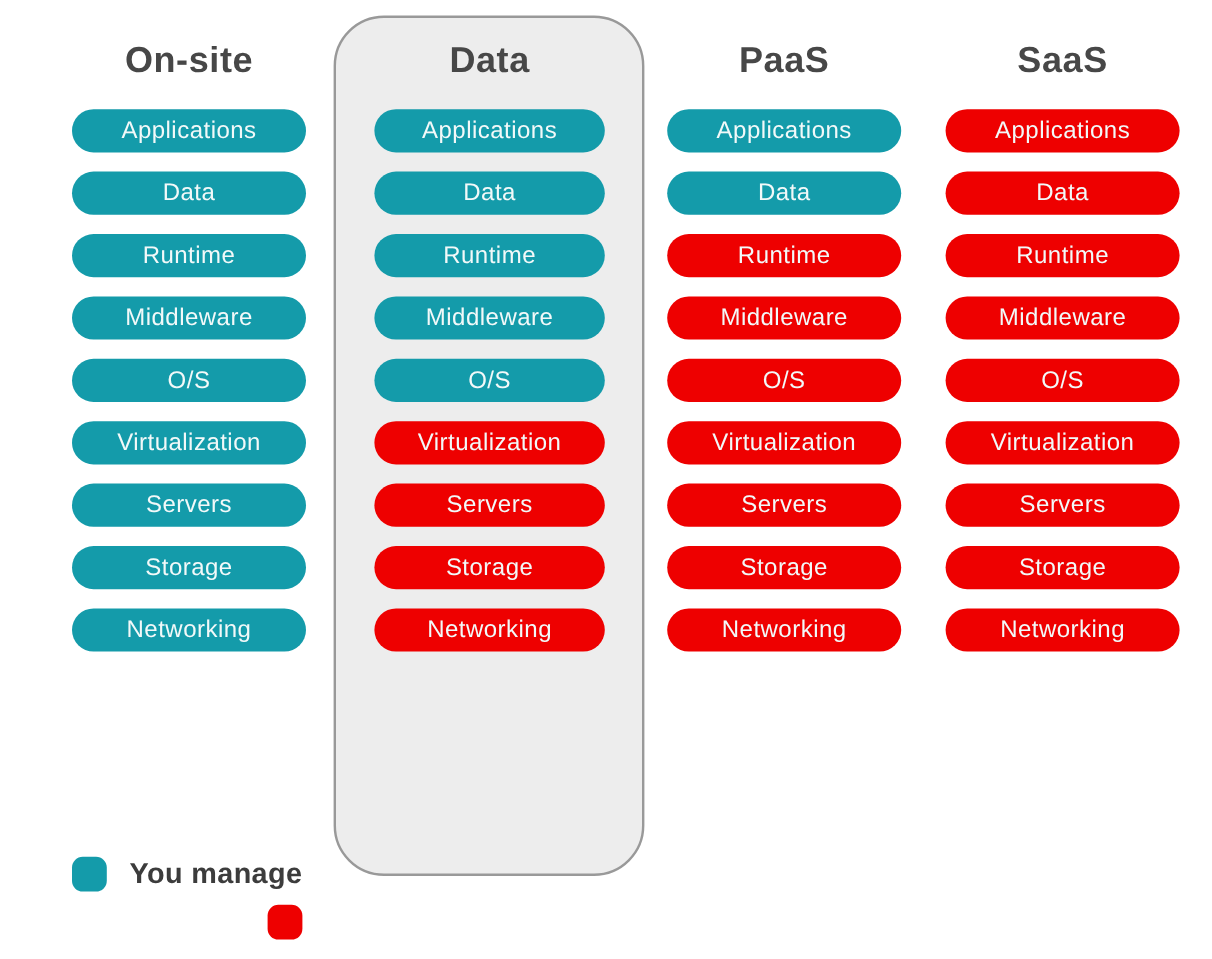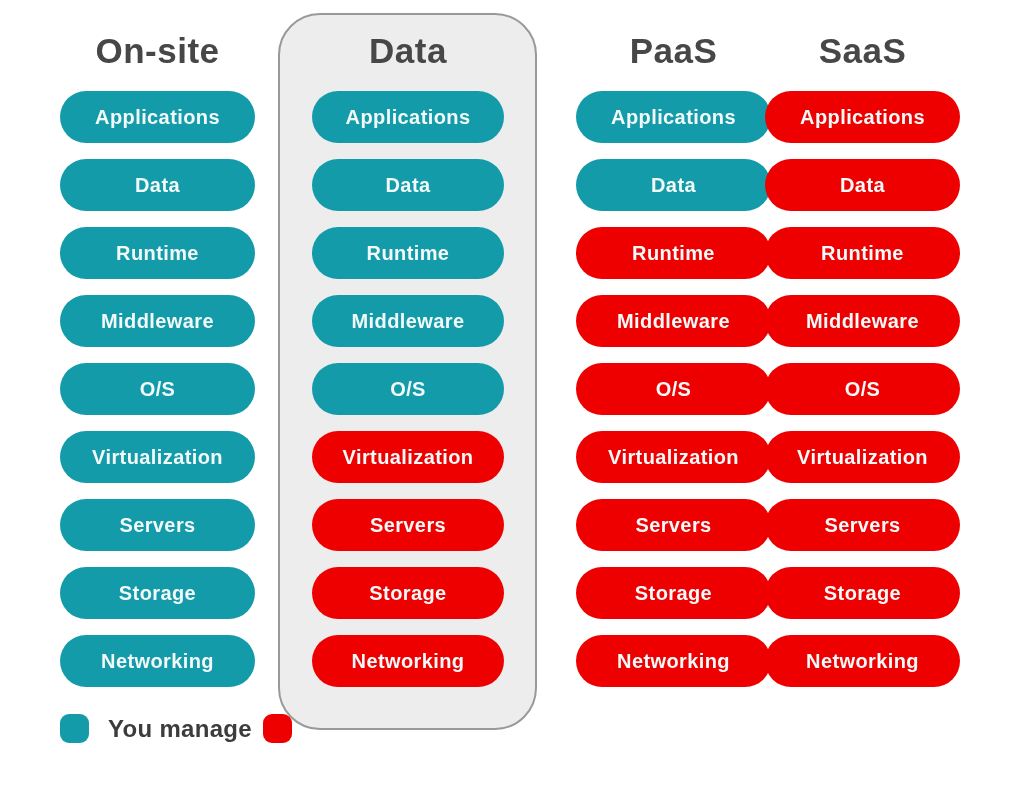--- a/index.html
+++ b/index.html
@@ -16,43 +16,43 @@
     border:2px solid var(--highlight_border,#999);
     border-radius:42px;
     z-index:0;
   }
   .col{
     position:absolute;top:0;z-index:1;
     display:flex;flex-direction:column;align-items:center;
   }
   .col-onsite{left:60px;width:195px;}
   .col-iaas{left:312px;width:192px;}
-  .col-paas{left:576px;width:195px;}
-  .col-saas{left:765px;width:195px;}
+  .col-paas{left:556px;width:195px;}
+  .col-saas{left:788px;width:195px;}
   .col-title{
     margin:34px 0 23px 0;
-    font-size:35px;line-height:34px;font-weight:bold;
+    font-size:30px;line-height:34px;font-weight:bold;
     color:var(--header_text,#474747);
     letter-spacing:0.5px;
     text-align:left;
   }
   .pill{
-    width:100%;height:52px;
+    width:100%;height:36px;
     border-radius:26px;
     margin-bottom:16px;
     display:flex;align-items:center;justify-content:center;
-    font-size:20px;font-weight:bold;letter-spacing:0.4px;
+    font-size:20px;font-weight:normal;letter-spacing:0.4px;
     color:var(--pill_text,#f2f9f9);
     box-sizing:border-box;
   }
   .you{background:var(--teal,#149baa);}
   .provider{background:var(--red,#ee0000);}
   .legend{
     position:absolute;left:60px;top:714px;z-index:1;
-    display:flex;flex-direction:row;gap:11px;
+    display:flex;flex-direction:column;gap:11px;align-items:flex-end;
   }
   .legend-row{display:flex;align-items:center;gap:19px;}
   .swatch{width:29px;height:29px;border-radius:9px;}
   .legend-label{
     font-size:24px;font-weight:bold;
     color:var(--legend_text,#3c3c3c);
     letter-spacing:0.3px;
   }
 </style>
 </head>

